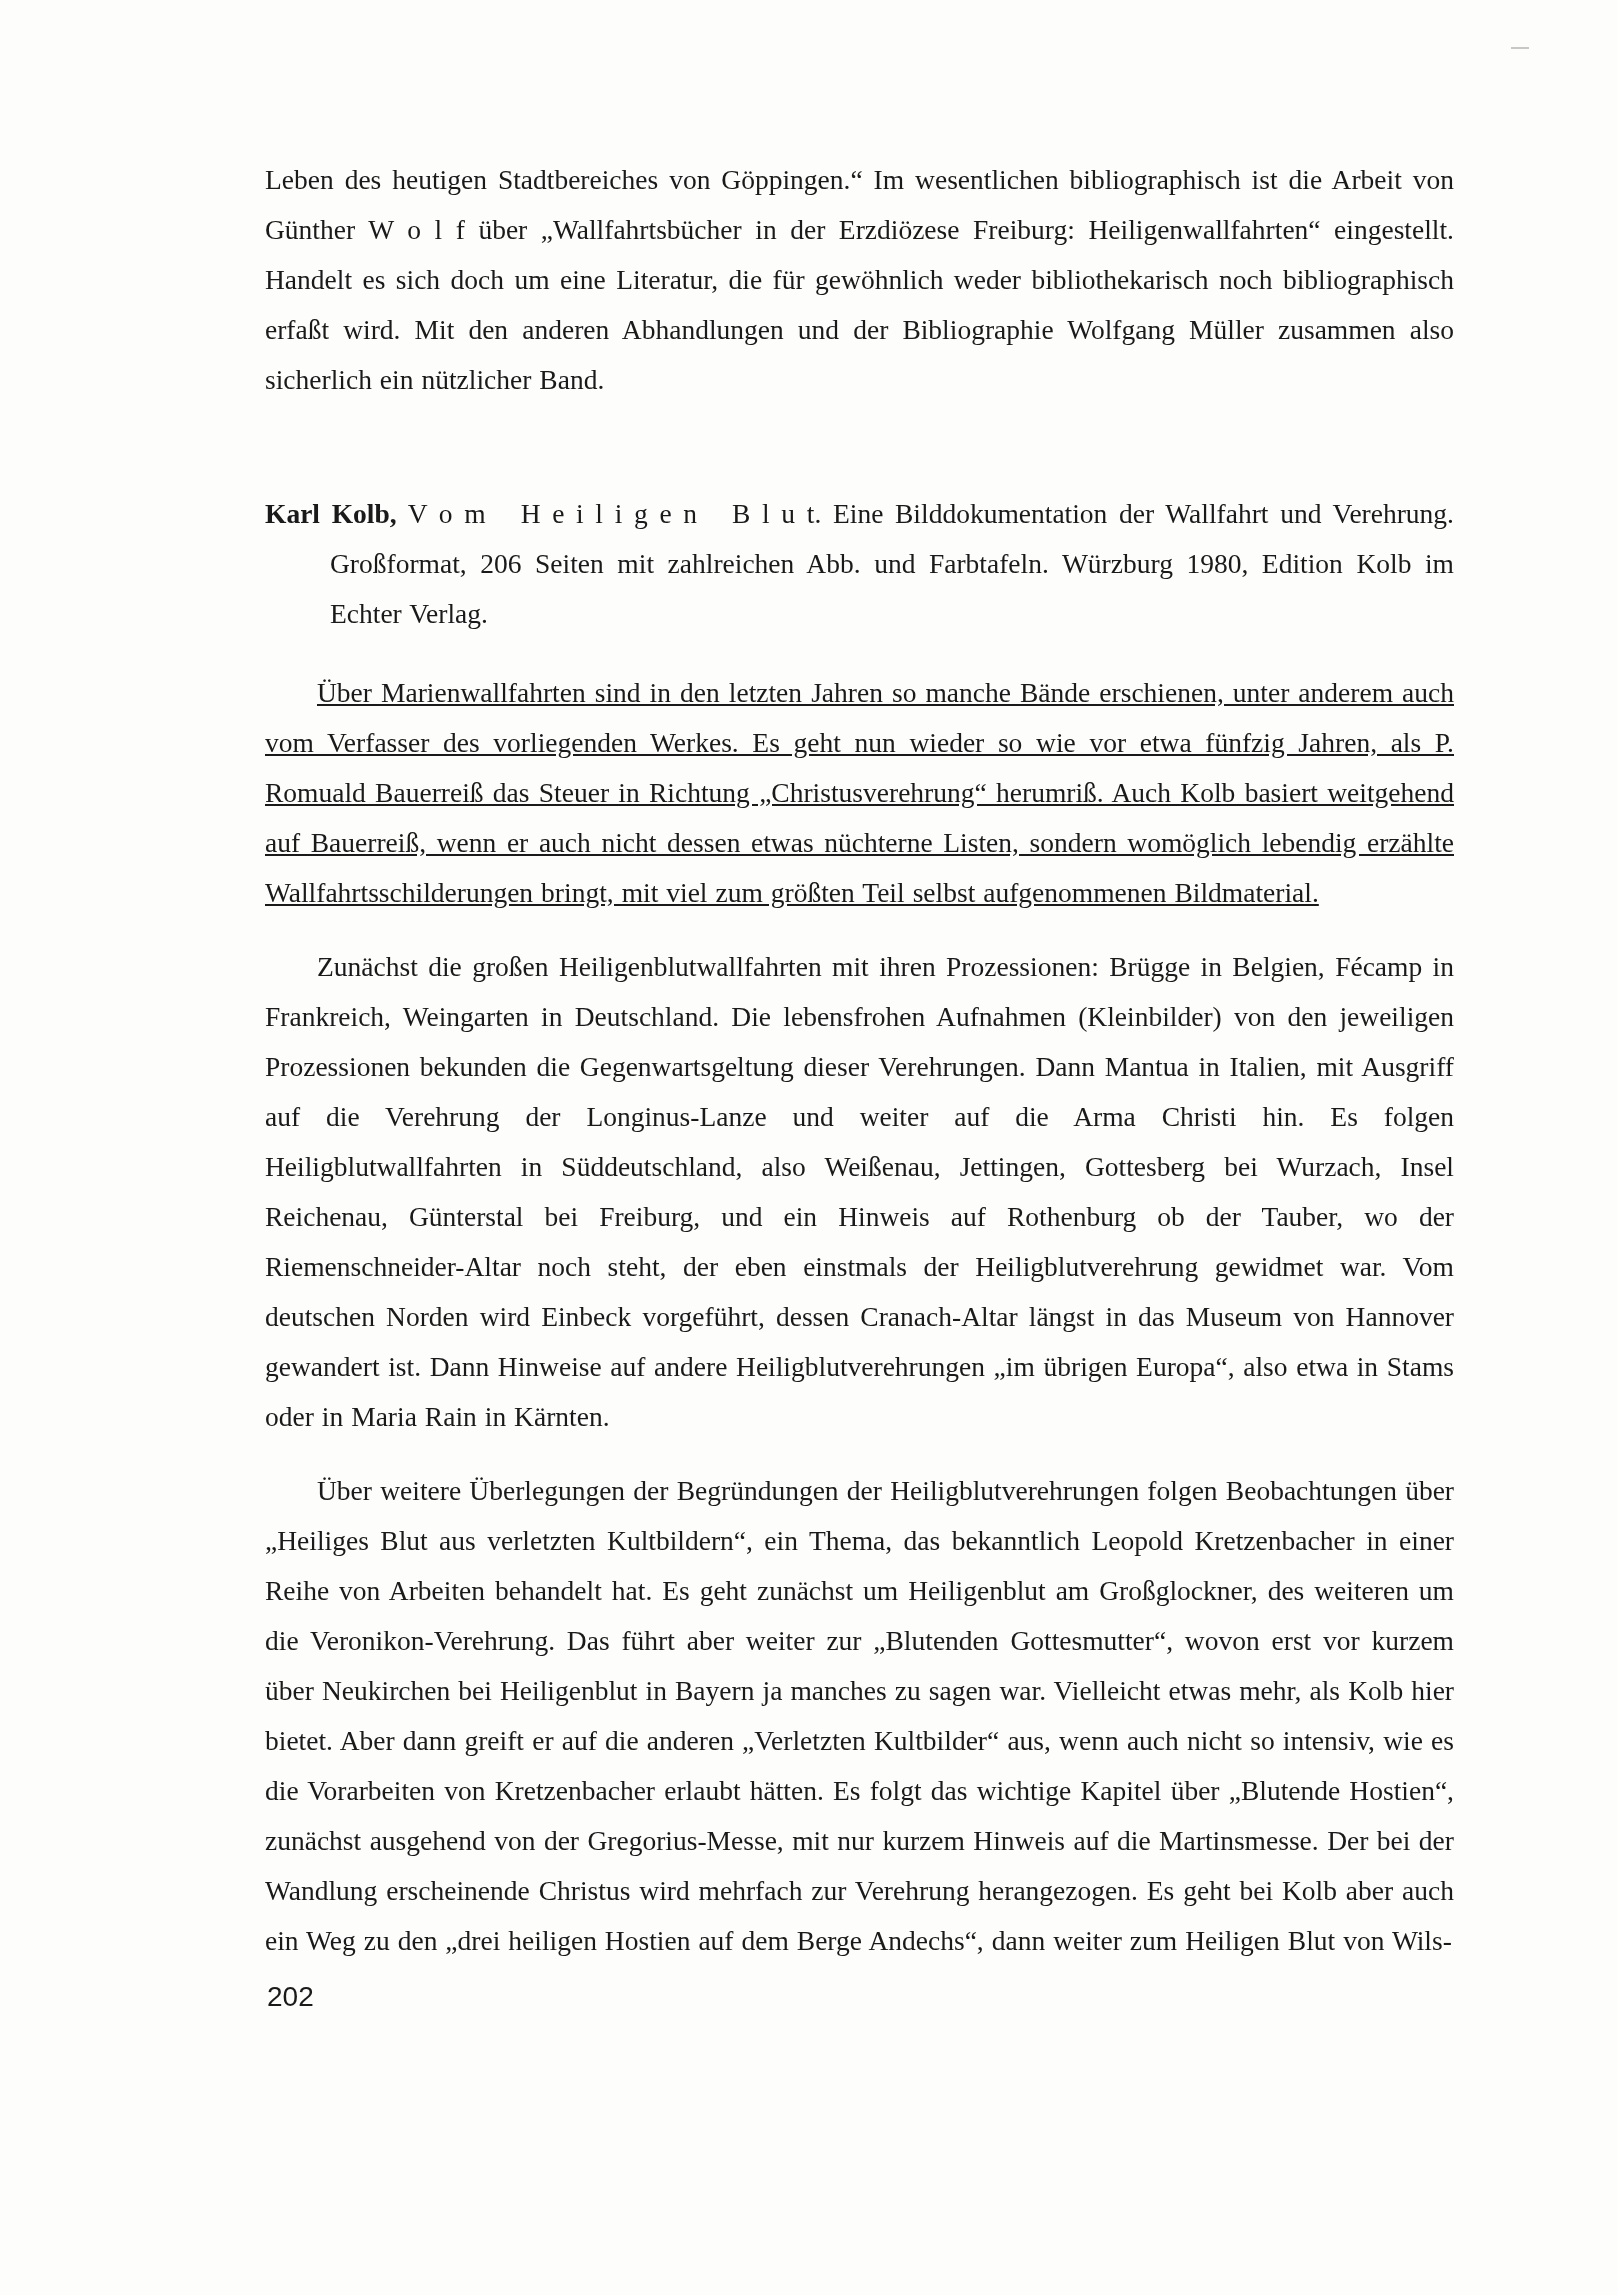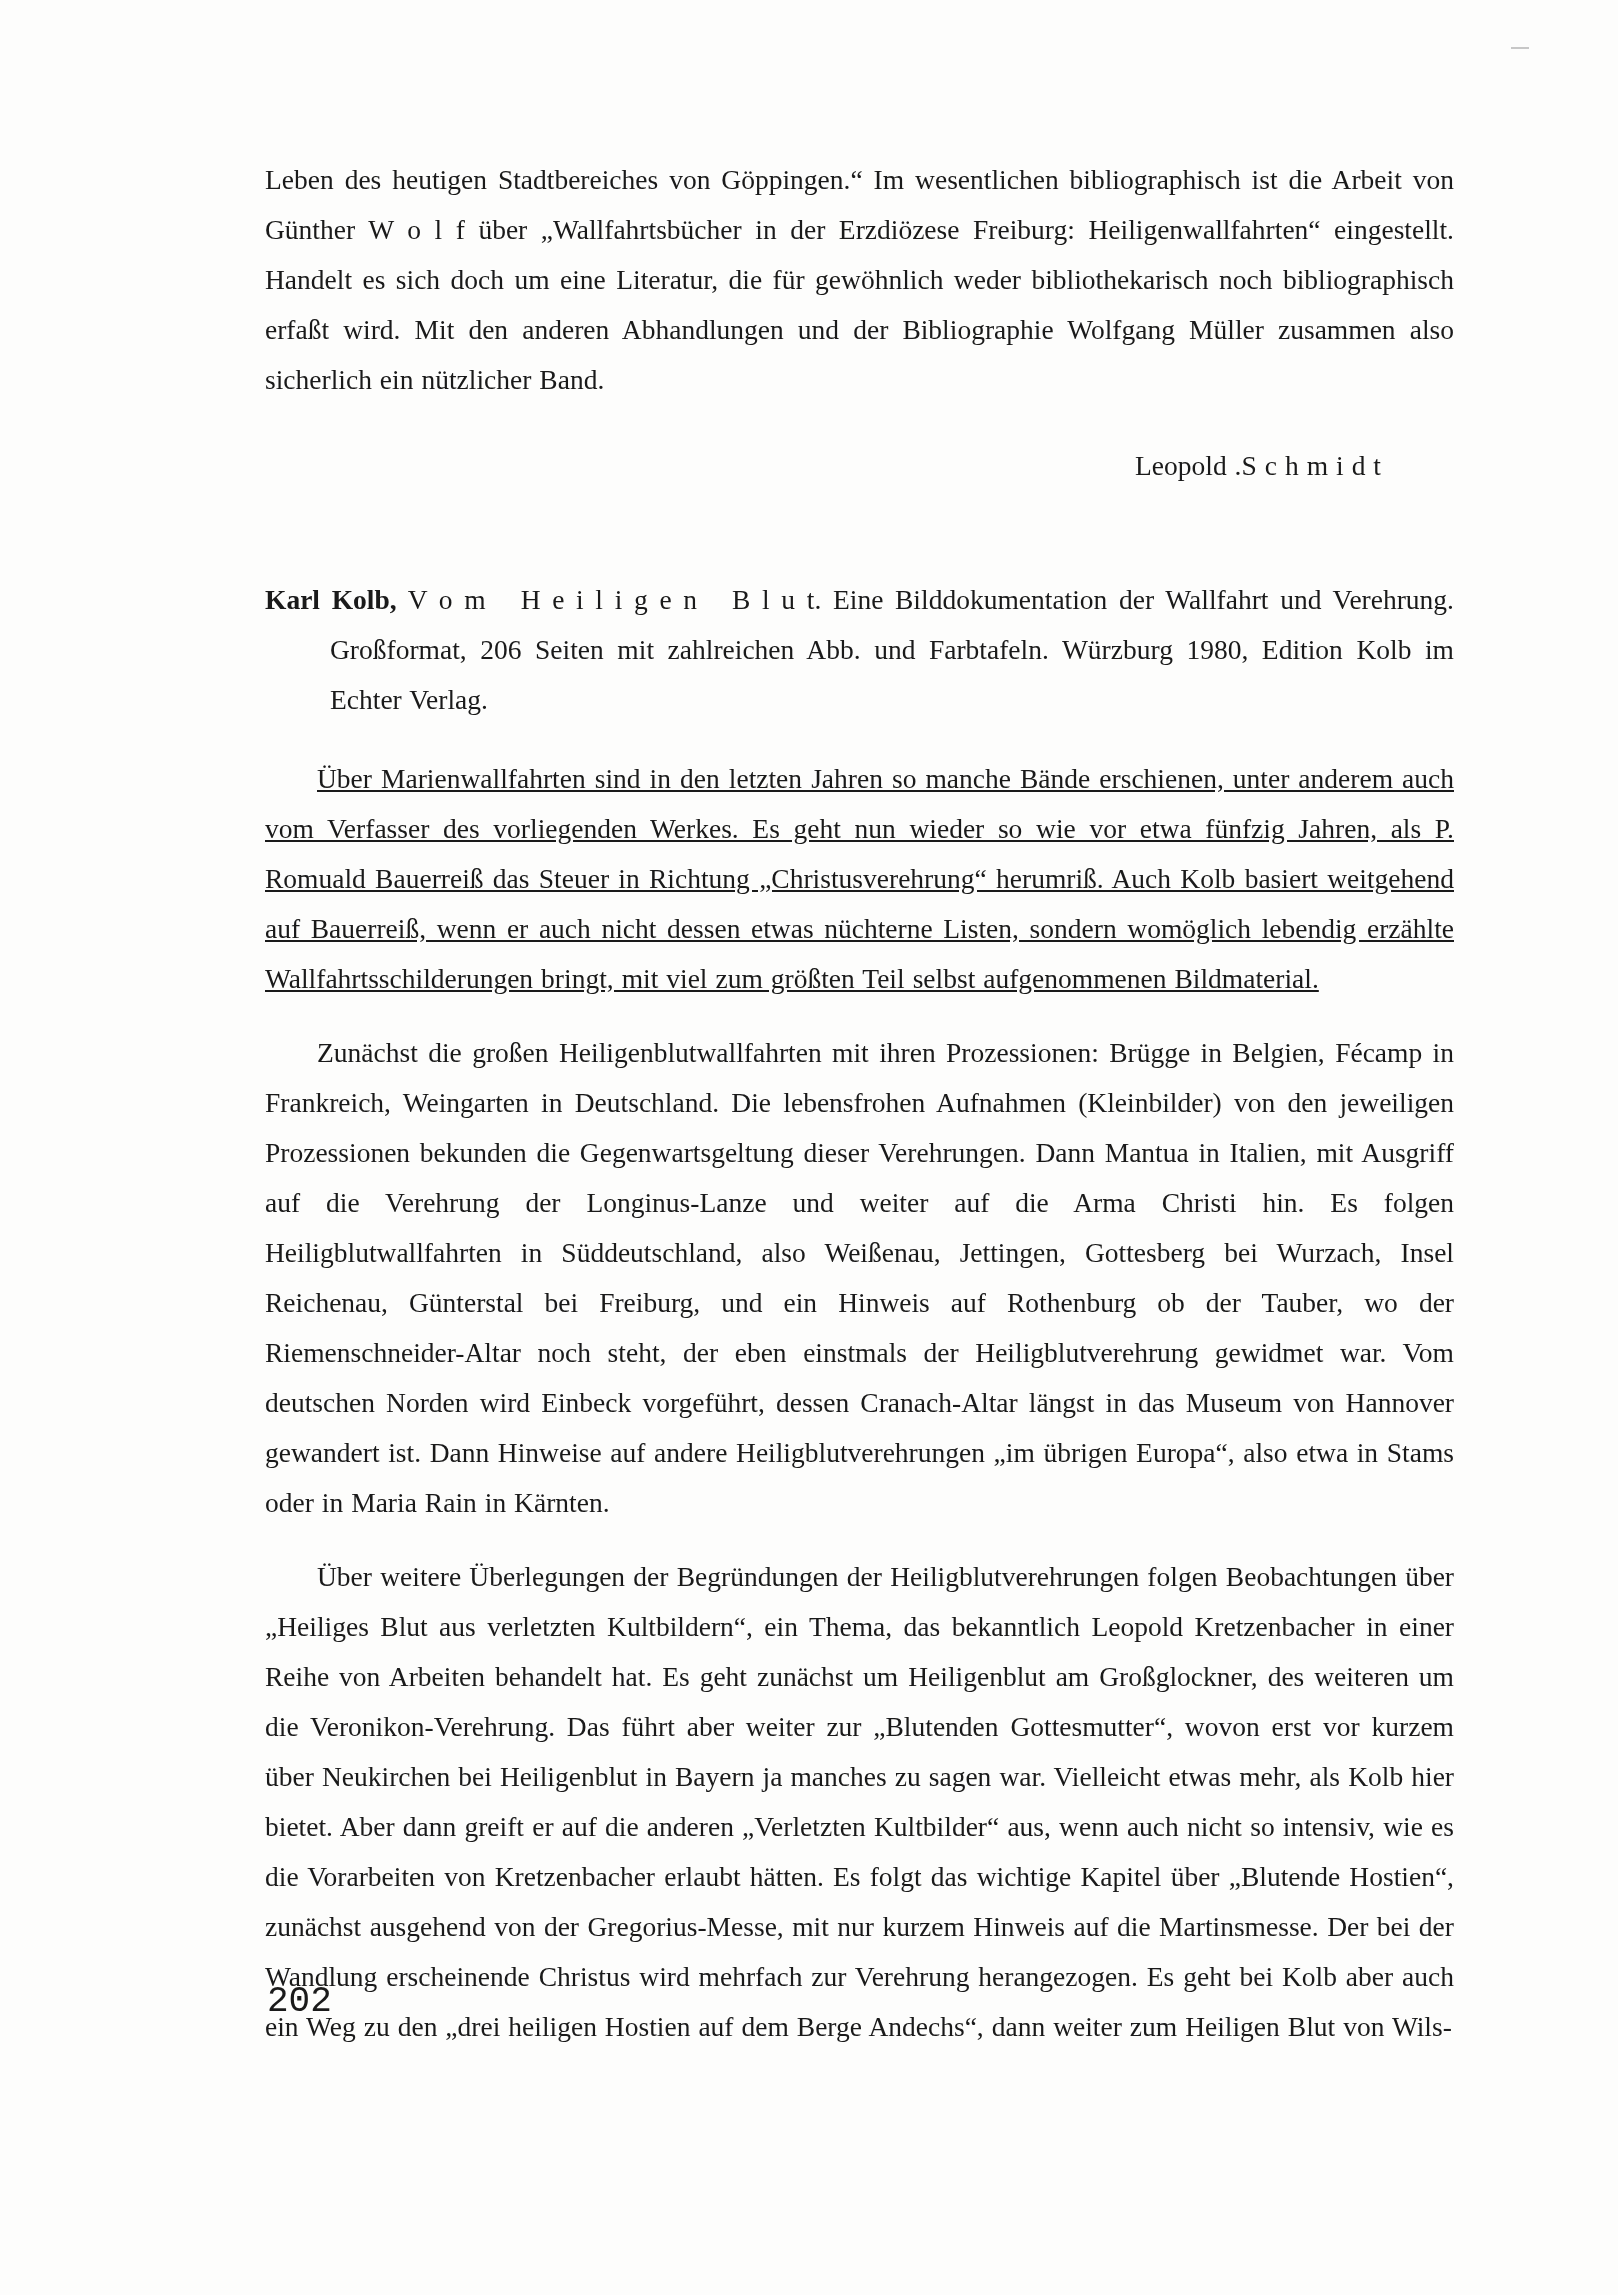--- a/index.html
+++ b/index.html
@@ -63,38 +63,37 @@
     margin-top: 29px !important;
     text-decoration: underline;
   }
   .body-para + .body-para {
     margin-top: 24px !important;
   }
   .page-number {
     position: absolute;
     left: 267px;
     top: 1981px;
-    font-size: 36px;
-    font-family: Liberation Mono, monospace;
+    font-size: 28px;
+    font-family: Liberation Sans, sans-serif;
     color: #1a1a1a;
     text-align: right;
   }
 </style>
 </head>
 <body>
 
 <div class="page">
 
   <div class="scan-dash"></div>
 
   <div class="content">
 
     <p class="para-continued">Leben des heutigen Stadtbereiches von Göppingen.“ Im wesentlichen bibliographisch ist die Arbeit von Günther W o l f über „Wallfahrtsbücher in der Erzdiözese Freiburg: Heiligenwallfahrten“ eingestellt. Handelt es sich doch um eine Literatur, die für gewöhnlich weder bibliothekarisch noch bibliographisch erfaßt wird. Mit den anderen Abhandlungen und der Bibliographie Wolfgang Müller zusammen also sicherlich ein nützlicher Band.</p>
 
-    <p class="signature">Leopold .S c h m i d t</p>
 
     <p class="heading"><span class="author">Karl Kolb,</span><span> V o m&nbsp; &nbsp;H e i l i g e n&nbsp; &nbsp;B l u t.  Eine Bilddokumentation der Wallfahrt und Verehrung. Großformat, 206 Seiten mit zahlreichen Abb. und Farbtafeln. Würzburg 1980, Edition Kolb im Echter Verlag.</span></p>
 
     <p class="body-para first">Über Marienwallfahrten sind in den letzten Jahren so manche Bände erschienen, unter anderem auch vom Verfasser des vorliegenden Werkes. Es geht nun wieder so wie vor etwa fünfzig Jahren, als P. Romuald Bauerreiß das Steuer in Richtung „Christusverehrung“ herumriß. Auch Kolb basiert weitgehend auf Bauerreiß, wenn er auch nicht dessen etwas nüchterne Listen, sondern womöglich lebendig erzählte Wallfahrtsschilderungen bringt, mit viel zum größten Teil selbst aufgenommenen Bildmaterial.</p>
 
     <p class="body-para">Zunächst die großen Heiligenblutwallfahrten mit ihren Prozessionen: Brügge in Belgien, Fécamp in Frankreich, Weingarten in Deutschland. Die lebensfrohen Aufnahmen (Kleinbilder) von den jeweiligen Prozessionen bekunden die Gegenwartsgeltung dieser Verehrungen. Dann Mantua in Italien, mit Ausgriff auf die Verehrung der Longinus-Lanze und weiter auf die Arma Christi hin. Es folgen Heiligblutwallfahrten in Süddeutschland, also Weißenau, Jettingen, Gottesberg bei Wurzach, Insel Reichenau, Günterstal bei Freiburg, und ein Hinweis auf Rothenburg ob der Tauber, wo der Riemenschneider-Altar noch steht, der eben einstmals der Heiligblutverehrung gewidmet war. Vom deutschen Norden wird Einbeck vorgeführt, dessen Cranach-Altar längst in das Museum von Hannover gewandert ist. Dann Hinweise auf andere Heiligblutverehrungen „im übrigen Europa“, also etwa in Stams oder in Maria Rain in Kärnten.</p>
 
     <p class="body-para">Über weitere Überlegungen der Begründungen der Heiligblutverehrungen folgen Beobachtungen über „Heiliges Blut aus verletzten Kultbildern“, ein Thema, das bekanntlich Leopold Kretzenbacher in einer Reihe von Arbeiten behandelt hat. Es geht zunächst um Heiligenblut am Großglockner, des weiteren um die Veronikon-Verehrung. Das führt aber weiter zur „Blutenden Gottesmutter“, wovon erst vor kurzem über Neukirchen bei Heiligenblut in Bayern ja manches zu sagen war. Vielleicht etwas mehr, als Kolb hier bietet. Aber dann greift er auf die anderen „Verletzten Kultbilder“ aus, wenn auch nicht so intensiv, wie es die Vorarbeiten von Kretzenbacher erlaubt hätten. Es folgt das wichtige Kapitel über „Blutende Hostien“, zunächst ausgehend von der Gregorius-Messe, mit nur kurzem Hinweis auf die Martinsmesse. Der bei der Wandlung erscheinende Christus wird mehrfach zur Verehrung herangezogen. Es geht bei Kolb aber auch ein Weg zu den „drei heiligen Hostien auf dem Berge Andechs“, dann weiter zum Heiligen Blut von Wils-</p>
 
   </div>

